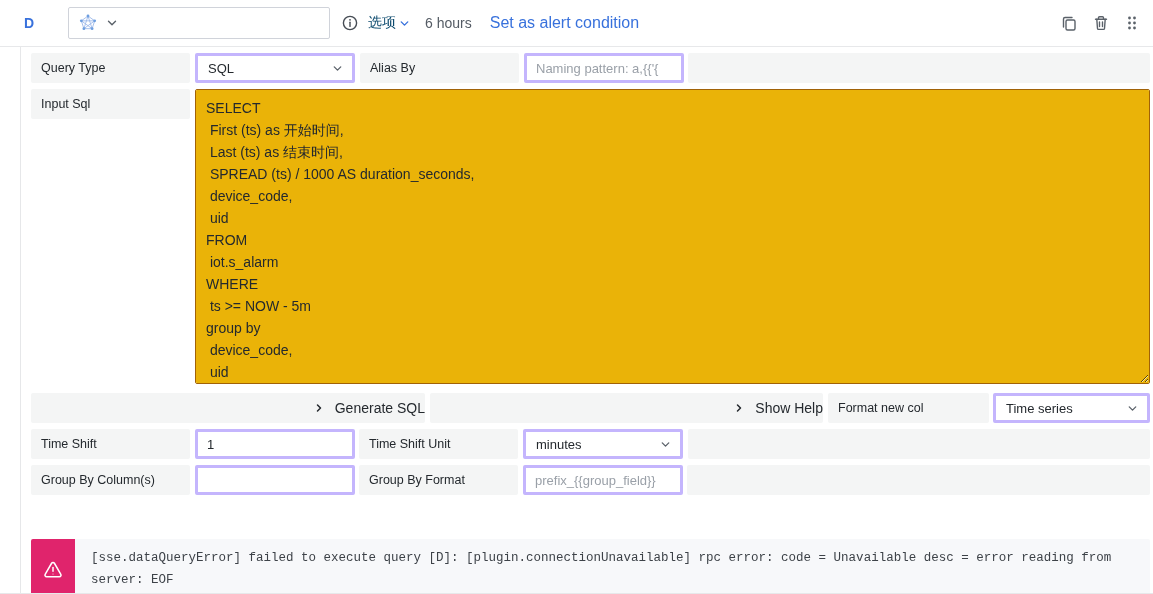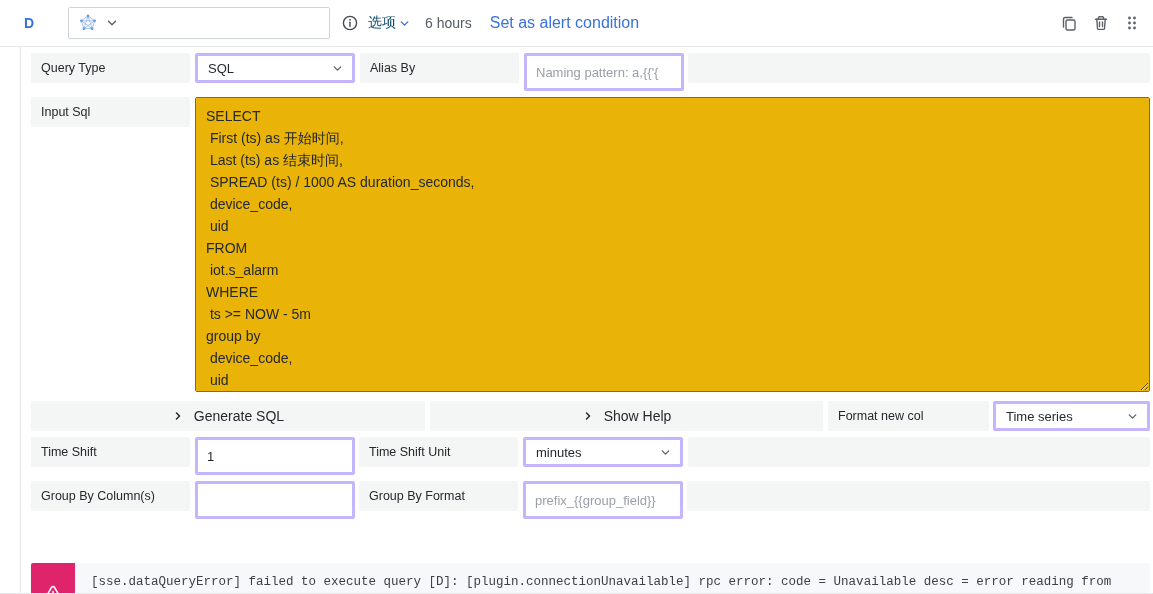--- a/index.html
+++ b/index.html
@@ -21,29 +21,29 @@
   .hdr-icons { display:flex; align-items:center; gap:16px; }
 
   
   .body { position:relative; padding:6px 3px 0 31px; height:547px; }
   .vline { position:absolute; left:20px; top:0; bottom:0; width:1px; background:#e6e7e9; }
 
   .row { display:flex; align-items:stretch; margin-bottom:6px; }
   .lbl { width:159px; min-width:159px; background:#f4f5f5; border-radius:2px; display:flex; align-items:center; padding:0 10px; font-size:12.5px; font-weight:500; color:#24292e; height:30px; margin-right:5px;text-align:right; }
   .ctl { height:30px; border:3px solid #c4b5fd; border-radius:2px; background:#fff; font-size:13px; color:#24292e; }
   .sel { width:160px; min-width:160px; display:flex; align-items:center; justify-content:space-between; padding:0 8px 0 10px; margin-right:5px; cursor:pointer; }
-  .inp { width:160px; min-width:160px; padding:16px 9px; margin-right:4px; font-family:"Liberation Sans",sans-serif; }
+  .inp { width:160px; min-width:160px; padding:0 9px; margin-right:4px; font-family:"Liberation Sans",sans-serif; }
   .inp::placeholder { color:#9aa0a8; opacity:1; }
   .filler { flex:1; background:#f4f5f5; border-radius:2px; height:30px; }
 
   .sql-row { align-items:flex-start; }
   .sql-area { flex:1; height:295px; border:1px solid #a16207; border-radius:2px; resize:both; overflow:auto; padding:7px 10px; font-family:"Liberation Sans",sans-serif; font-size:14px; line-height:22px; color:#24292e; background:#eab308; }
 
   .btn-row { margin-top:9px; }
-  .ghost-btn { background:#f4f5f5; border:none; border-radius:2px; height:30px; display:flex; align-items:center; justify-content:center; gap:10px; font-size:14px; font-weight:500; color:#24292e; cursor:pointer; margin-right:5px; font-family:"Liberation Sans",sans-serif; }
+  .ghost-btn { background:#f4f5f5; border:none; border-radius:2px; height:30px; display:flex; align-items:center; justify-content:flex-end; gap:10px; font-size:14px; font-weight:500; color:#24292e; cursor:pointer; margin-right:5px; font-family:"Liberation Sans",sans-serif; }
   .btn-generate { width:394px; }
   .btn-help { width:393px; }
   .lbl-format { width:161px; min-width:161px; margin-right:4px; }
   .sel-format { flex:1; min-width:0; margin-right:0; }
 
   
   .error-box { display:flex; margin-top:44px; border-radius:2px; overflow:hidden; }
   .error-ic { width:44px; min-width:44px; background:#e0246c; display:flex; align-items:center; justify-content:center; }
   .error-msg { flex:1; background:#f7f8fa; padding:9px 16px; font-family:"Liberation Mono","DejaVu Sans Mono",monospace; font-size:12.5px; line-height:1.75; color:#3d4248; }
 

